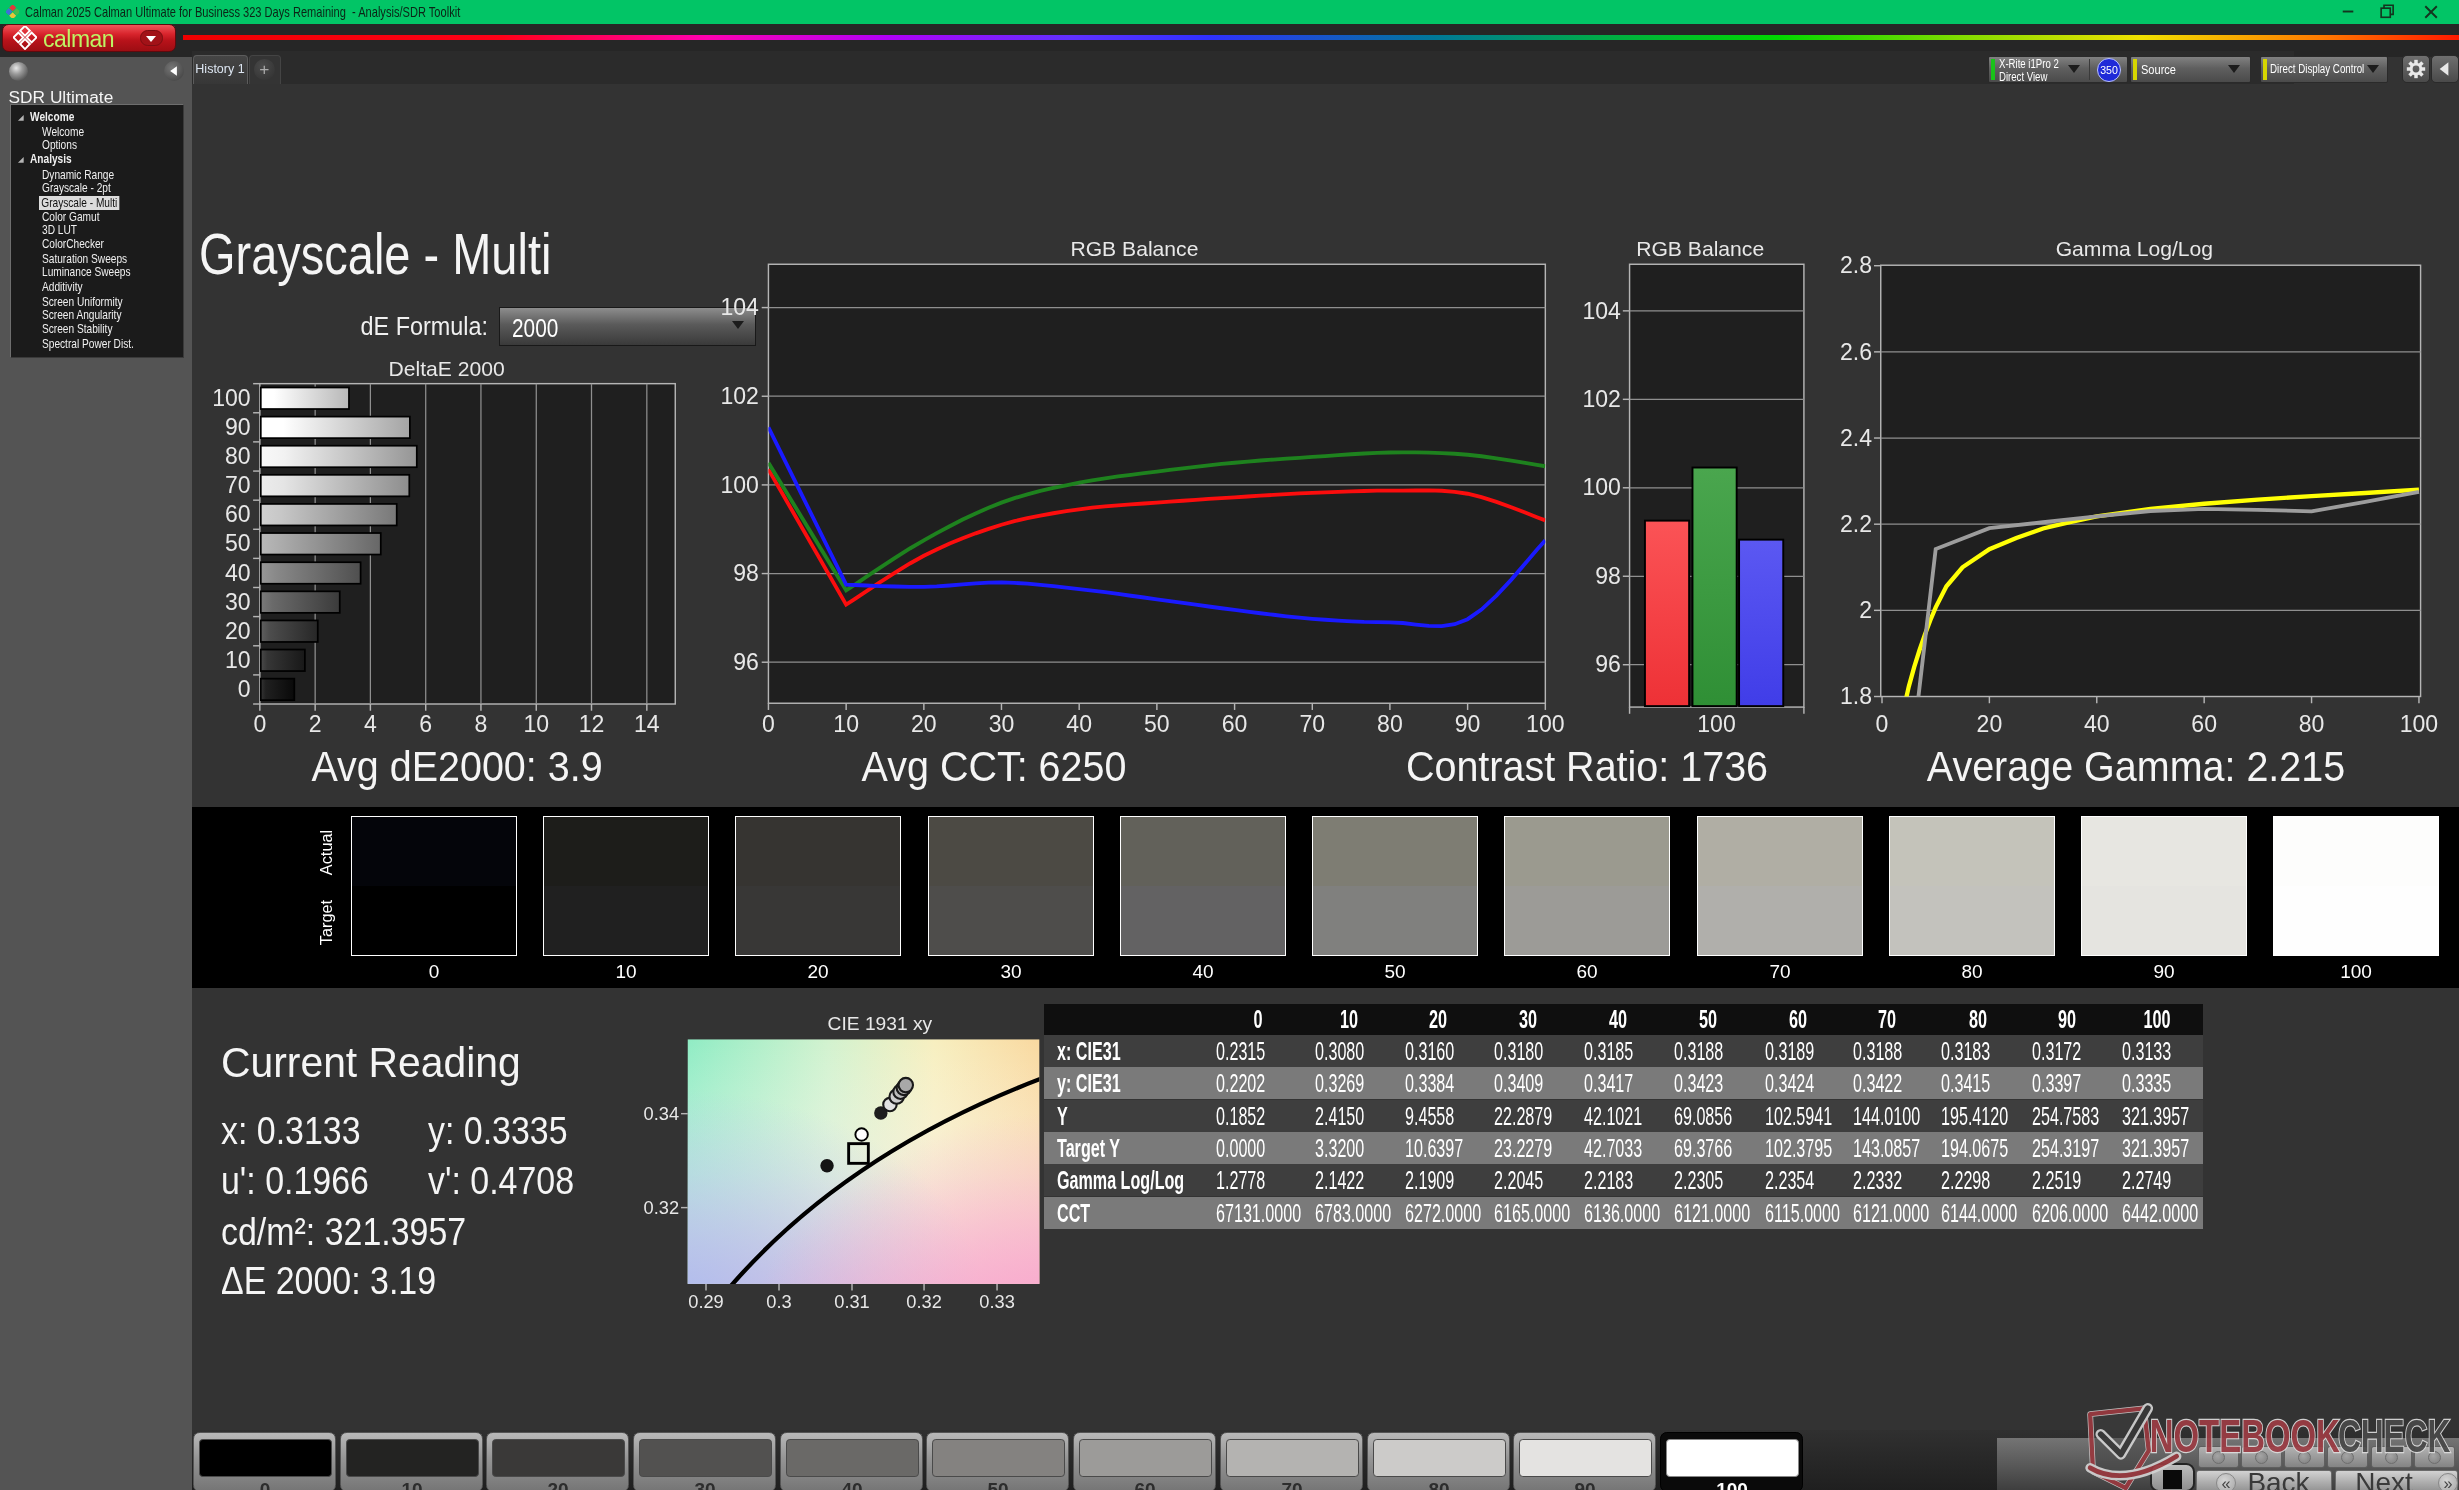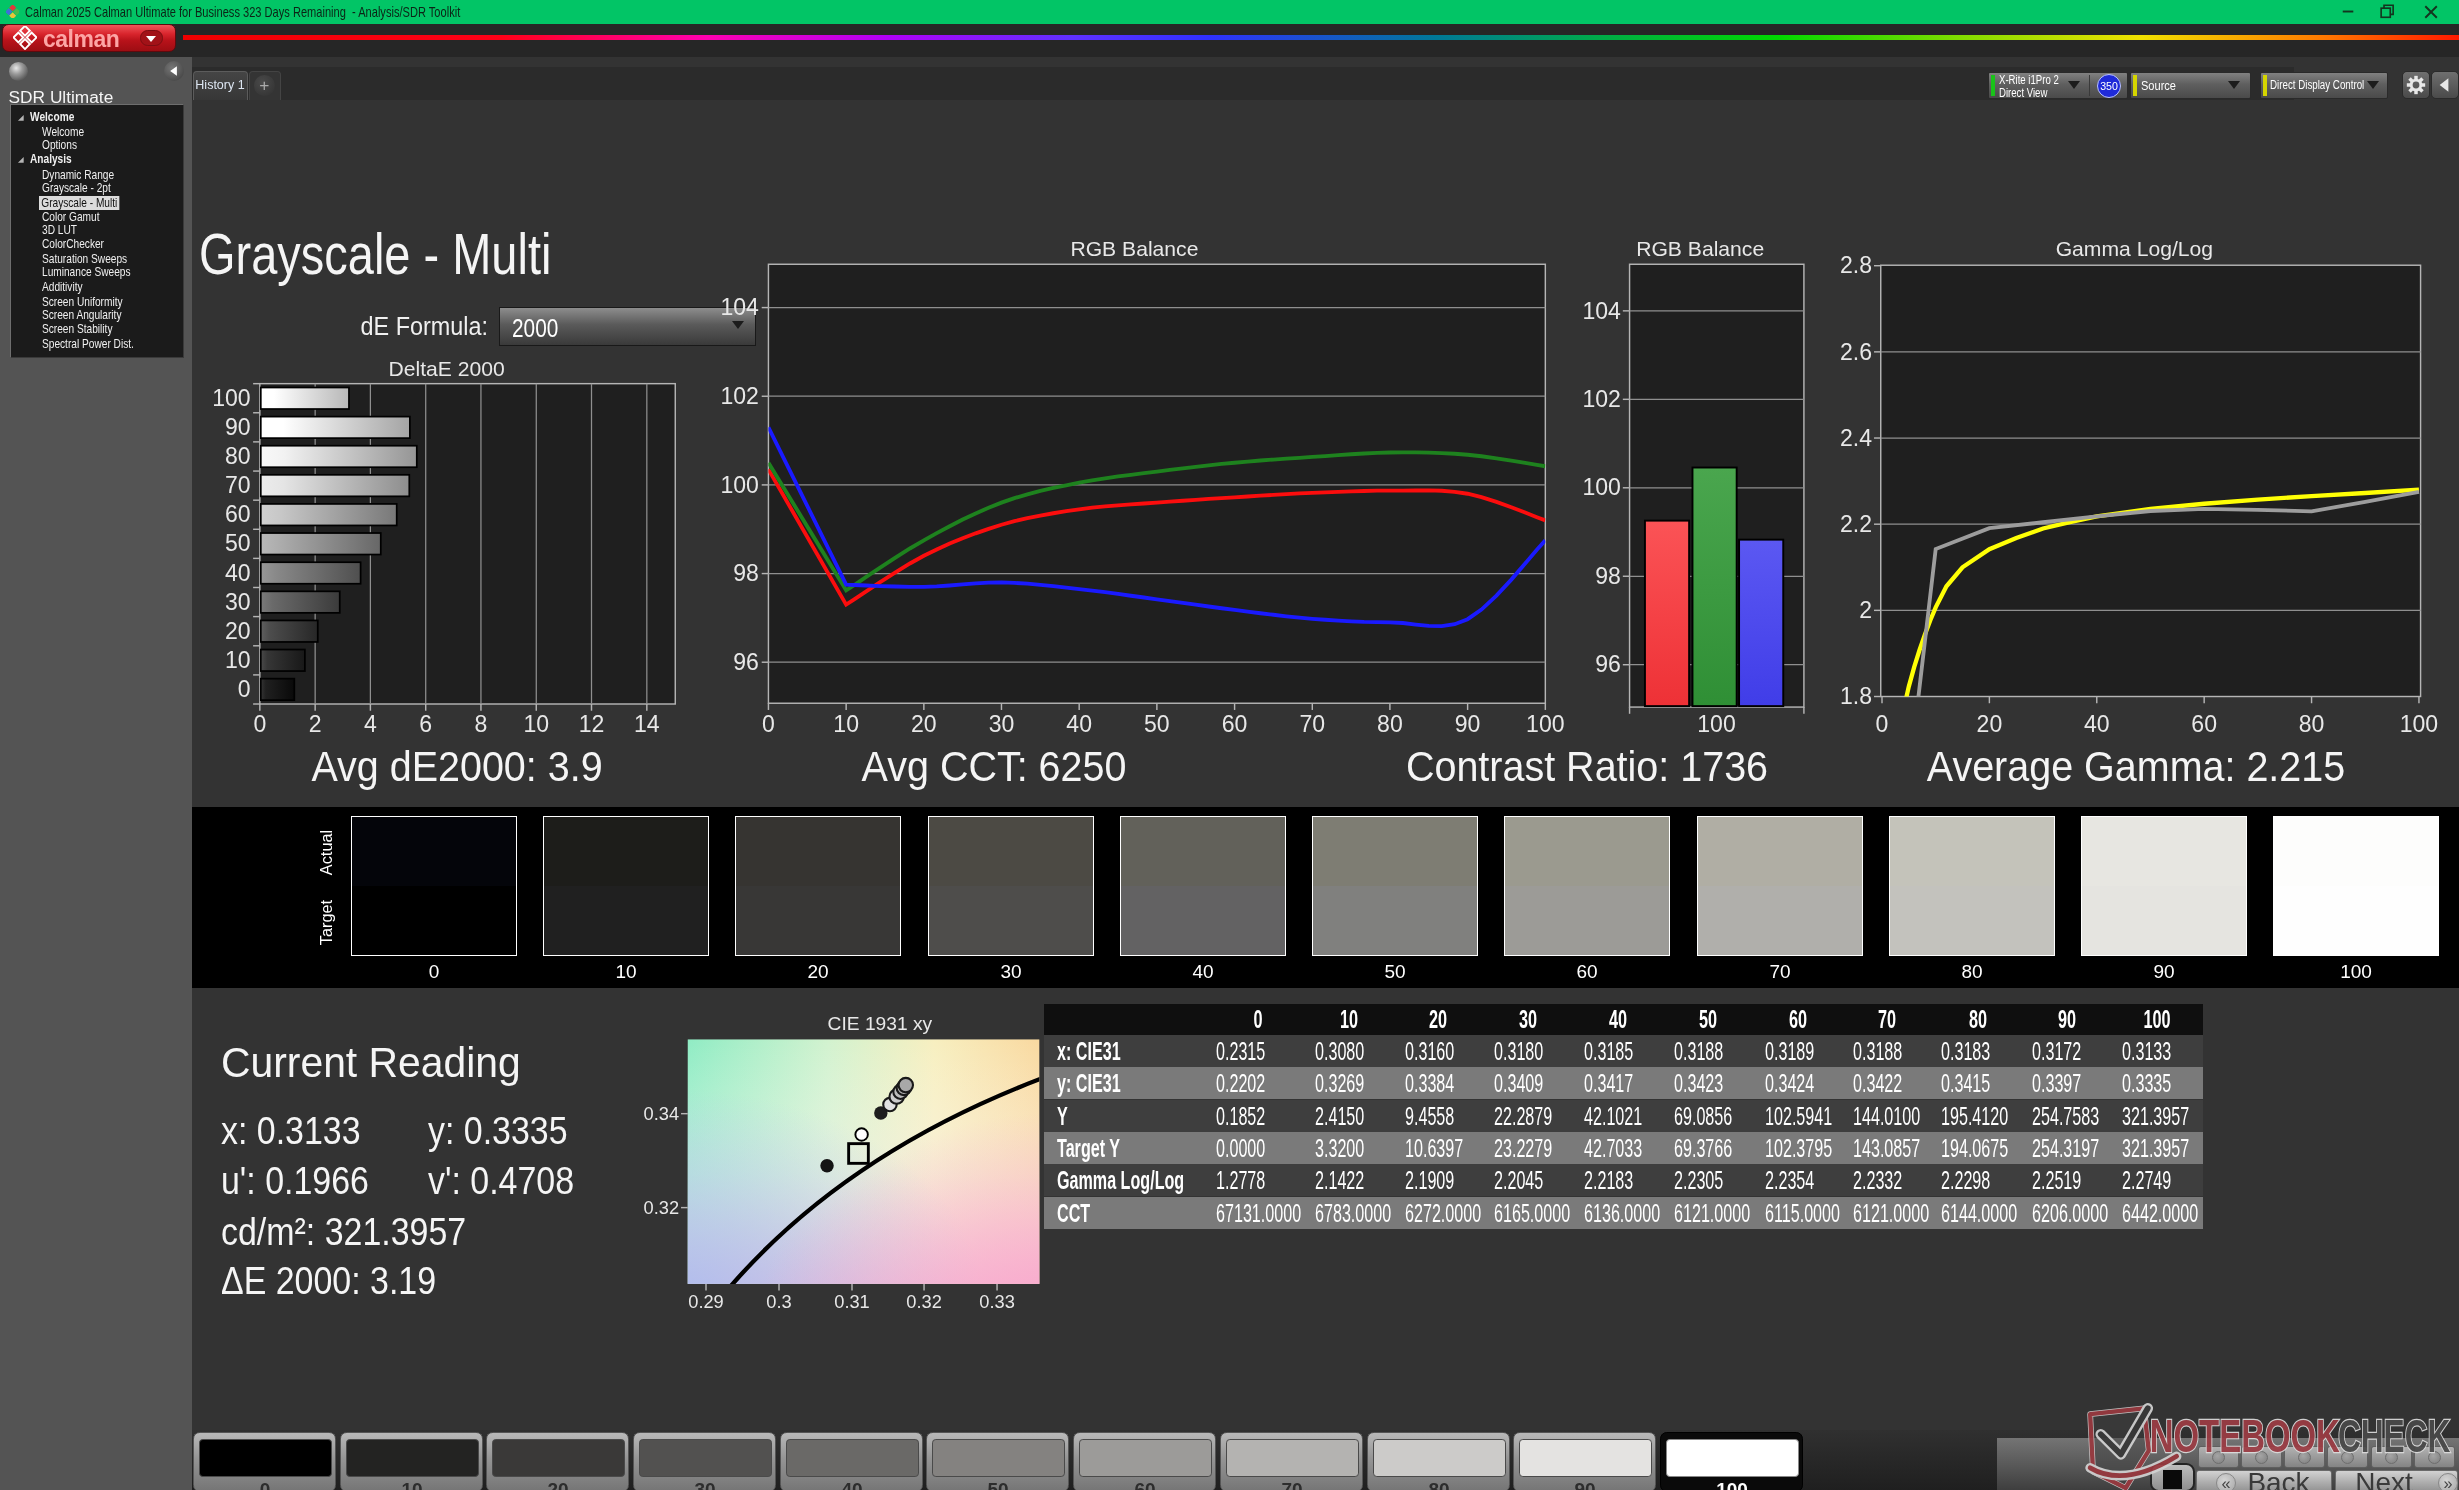--- a/index.html
+++ b/index.html
@@ -3,21 +3,21 @@
 *{margin:0;padding:0;box-sizing:border-box;}
 html,body{width:2459px;height:1491px;overflow:hidden;background:#333333;font-family:"Liberation Sans",sans-serif;}
 .abs{position:absolute;}
 #titlebar{left:0;top:0;width:2459px;height:24px;background:#02c566;}
 #titletext{left:25px;top:3.8px;font-size:14.4px;color:#0c2416;white-space:nowrap;transform:scaleX(0.77);transform-origin:left;}
 #menuband{left:0;top:24px;width:2459px;height:33px;background:#262626;}
 #rainbow{left:183px;top:35px;width:2277px;height:4.8px;background:linear-gradient(90deg,#f00000 0%,#ff0018 14%,#ff00b0 23%,#b000f8 31%,#6030ff 39%,#3030ff 45%,#007898 55%,#00b040 63%,#00d800 70%,#80dc00 78%,#f0e000 86%,#ff7800 94%,#ff1800 100%);}
 #sidebar{left:0;top:57px;width:192px;height:1434px;background:#545454;}
 #treepanel{left:9.6px;top:47px;width:174px;height:254px;background:#1b1b1b;border:1px solid #6e6e6e;border-right-color:#3a3a3a;border-bottom-color:#3a3a3a;}
 .titem{position:absolute;left:0;font-size:13px;line-height:14.4px;color:#f0f0f0;white-space:nowrap;transform:scaleX(0.78);transform-origin:left;}
-#topband{left:192px;top:51px;width:2102px;height:33px;background:#2b2b2b;margin-top:16px;}
+#topband{left:192px;top:51px;width:2102px;height:33px;background:#2b2b2b;}
 #histtab{left:0.5px;top:3.8px;width:55px;height:29px;background:linear-gradient(180deg,#454545,#373737);border:1px solid #5c5c5c;border-bottom:none;border-radius:3.8px 3.8px 0 0;color:#dde6f2;font-size:12.5px;text-align:center;line-height:27px;white-space:nowrap;}
 #plustab{left:57px;top:3.8px;width:32px;height:29px;background:#343434;border:1px solid #444;border-bottom:none;border-radius:3.8px 3.8px 0 0;}
 .dd{position:absolute;top:4.8px;height:27px;background:linear-gradient(180deg,#818181 0%,#5f5f5f 45%,#4a4a4a 100%);border:1px solid #2a2a2a;border-radius:1.9px;color:#fff;}
 .ddbar{position:absolute;left:1.9px;top:1.9px;bottom:1.9px;width:3.8px;}
 .ddarrow{position:absolute;width:0;height:0;border-left:6.7px solid transparent;border-right:6.7px solid transparent;border-top:8.6px solid #1c1c1c;}
 .sqbtn{position:absolute;top:3.8px;width:28px;height:28px;border-radius:4.8px;background:linear-gradient(180deg,#6f6f6f,#4a4a4a);border:1px solid #2a2a2a;}
 #heading{left:199px;top:220px;font-size:58px;color:#f5f5f5;white-space:nowrap;transform:scaleX(0.81);transform-origin:left;}
 #deflabel{left:269px;top:311px;width:219px;font-size:26px;color:#f0f0f0;text-align:right;transform:scaleX(0.9);transform-origin:right;}
 #deselect{left:499px;top:307px;width:257px;height:39px;background:linear-gradient(180deg,#8d8d8d 0%,#5a5a5a 45%,#3a3a3a 100%);border:1px solid #191919;}
 #deselect span{position:absolute;left:11.5px;top:4.8px;font-size:26px;color:#fff;transform:scaleX(0.8);transform-origin:left;}
@@ -67,21 +67,21 @@
 <div class="abs" id="menuband"></div>
 <div class="abs" style="left:1.9px;top:24px;width:174px;height:28px;border-radius:6.7px;background:linear-gradient(180deg,#f0555a 0%,#d8242c 35%,#b8121a 60%,#9d0d13 100%);border:1px solid #5f0a0e;"></div>
 <svg class="abs" style="left:12.5px;top:26px" width="24" height="24" viewBox="0 0 25 25">
     <g transform="translate(12.5,12.5)" fill="none" stroke="#fff" stroke-width="2">
       <rect x="-8.9" y="-8.9" width="7.2" height="7.2" transform="rotate(45)"></rect>
       <rect x="0.9" y="-8.9" width="7.2" height="7.2" transform="rotate(45)"></rect>
       <rect x="-8.9" y="0.9" width="7.2" height="7.2" transform="rotate(45)"></rect>
       <rect x="0.9" y="0.9" width="7.2" height="7.2" transform="rotate(45)"></rect>
     </g>
   </svg>
-<div class="abs" style="left:43px;top:26px;font-size:23px;font-weight:bold;color:#fca5a5;letter-spacing:-0.5px;">calman</div>
+<div class="abs" style="left:43px;top:26px;font-size:23px;font-weight:normal;color:#bef264;letter-spacing:-0.5px;">calman</div>
 <div class="abs" style="left:140px;top:30px;width:23px;height:16.3px;border-radius:7.7px;background:#a21218;border:1px solid #7c0e12;"></div>
 <div class="abs" style="left:146px;top:36px;width:0;height:0;border-left:5.8px solid transparent;border-right:5.8px solid transparent;border-top:6.7px solid #fff;"></div>
 <div class="abs" id="rainbow"></div>
 <div class="abs" id="sidebar">
     <div class="abs" style="left:8.6px;top:4.8px;width:19px;height:19px;border-radius:50%;background:radial-gradient(circle at 38% 32%,#e8e8e8,#9a9a9a 35%,#4f4f4f 80%);"></div>
     <div class="abs" style="left:164px;top:3.8px;width:20px;height:20px;border-radius:50%;background:radial-gradient(circle at 40% 35%,#777,#4a4a4a 75%);"></div>
     <svg class="abs" style="left:164px;top:3.8px" width="20" height="20" viewBox="0 0 21 21">
       <path d="M 13.5 5.5 L 13.5 15.5 L 6.5 10.5 Z" fill="#fff"></path>
     </svg>
     <div class="abs" style="left:8.6px;top:30px;font-size:17.3px;color:#f5f5f5;">SDR Ultimate</div>

